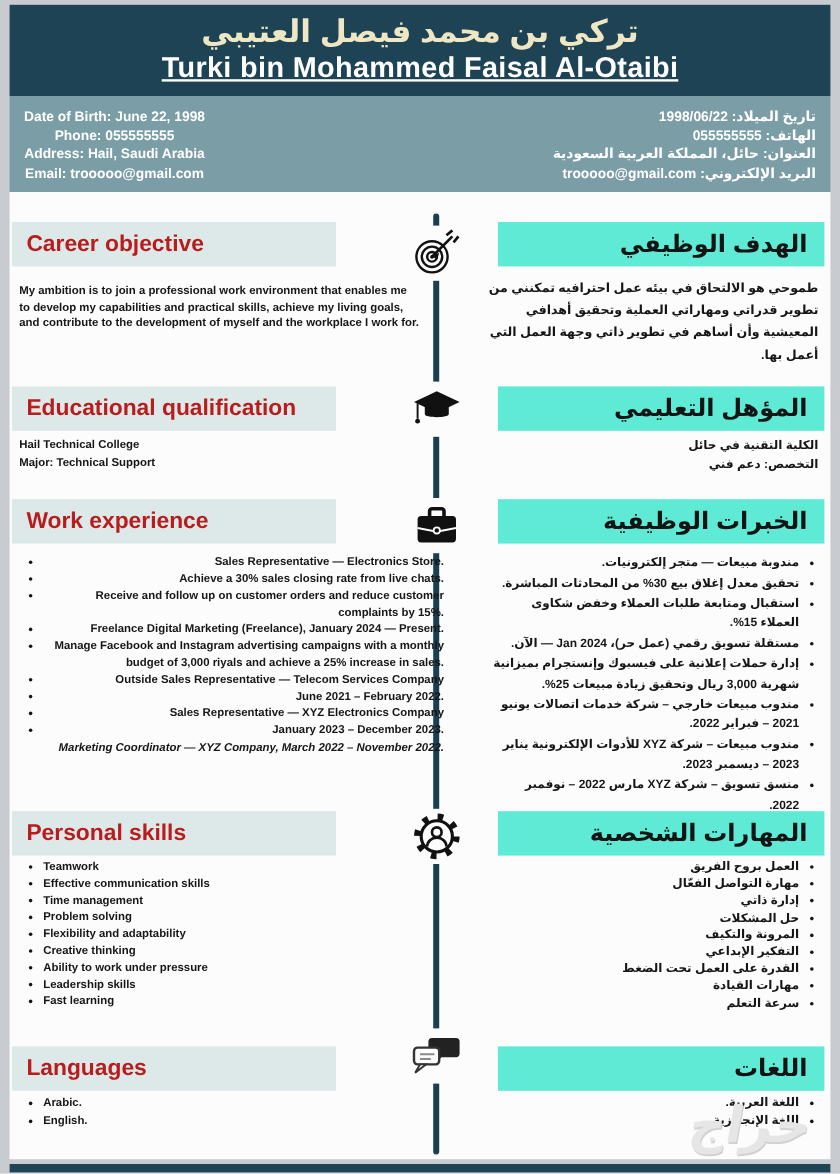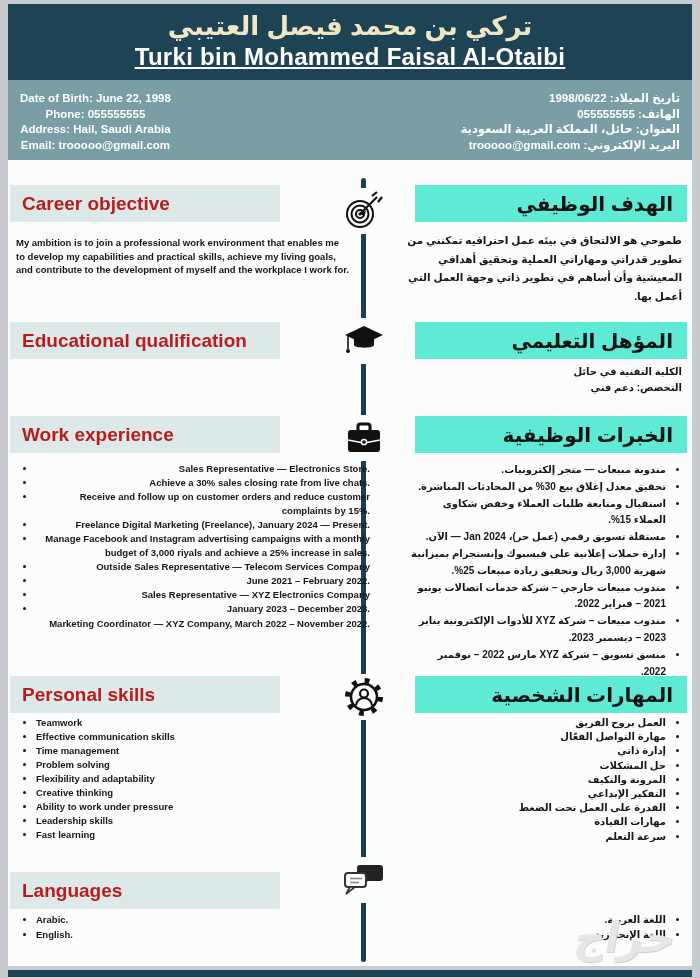--- a/index.html
+++ b/index.html
@@ -40,21 +40,21 @@
   .edu-ar{position:absolute;right:10px;top:204px;font-size:10px;line-height:16px;text-align:right;direction:rtl;}
   .work-en{position:absolute;left:4px;top:302px;width:358px;font-size:9.5px;line-height:14px;text-align:right;}
   .work-ar{position:absolute;right:6px;top:302px;width:276px;font-size:10px;line-height:16.8px;direction:rtl;text-align:right;}
   .skills-en{position:absolute;left:4px;top:556px;width:320px;font-size:9.5px;line-height:14px;}
   .skills-ar{position:absolute;right:6px;top:556px;width:276px;font-size:10px;line-height:14.2px;direction:rtl;text-align:right;}
   .lang-en{position:absolute;left:4px;top:752px;width:320px;font-size:9.5px;line-height:15px;}
   .lang-ar{position:absolute;right:6px;top:752px;width:276px;font-size:10px;line-height:15px;direction:rtl;text-align:right;}
   ul{margin:0;padding:0 0 0 24px;list-style:disc;}
   .work-ar ul,.skills-ar ul,.lang-ar ul{padding:0 20px 0 0;}
   li{margin:0;}
-  .foot{margin:1px 0 0 16px;}
+  .foot{margin:1px 0 0 16px;font-style:italic;}
   
   .watermark{position:absolute;right:16px;bottom:4px;font-size:42px;color:#e6e6e6;
     text-shadow:1px 1px 0 #d2d2d2;transform:skewX(-10deg);direction:rtl;z-index:5;}
   svg{display:block;}
 </style>
 </head>
 <body>
 
 <div class="header">
   <div class="name-ar">تركي بن محمد فيصل العتيبي</div>
@@ -129,20 +129,24 @@
     </svg>
   </div>
 
   <div class="head-en row1">Career objective</div>
   <div class="head-ar row1">الهدف الوظيفي</div>
   <p class="career-en">My ambition is to join a professional work environment that enables me to develop my capabilities and practical skills, achieve my living goals, and contribute to the development of myself and the workplace I work for.</p>
   <p class="career-ar">طموحي هو الالتحاق في بيئه عمل احترافيه  تمكنني من تطوير قدراتي ومهاراتي العملية وتحقيق أهدافي المعيشية وأن أساهم في تطوير ذاتي وجهة العمل التي أعمل بها.</p>
 
   <div class="head-en row2">Educational qualification</div>
   <div class="head-ar row2">المؤهل التعليمي</div>
+  <div class="edu-en">
+    <div>Hail Technical College</div>
+    <div>Major: Technical Support</div>
+  </div>
   <div class="edu-ar">
     <div>الكلية التقنية في حائل</div>
     <div>التخصص: دعم فني</div>
   </div>
 
   <div class="head-en row3">Work experience</div>
   <div class="head-ar row3">الخبرات الوظيفية</div>
   <div class="work-en">
     <ul>
       <li>Sales Representative — Electronics Store.</li>
@@ -193,20 +197,21 @@
       <li>حل المشكلات</li>
       <li>المرونة والتكيف</li>
       <li>التفكير الإبداعي</li>
       <li>القدرة على العمل تحت الضغط</li>
       <li>مهارات القيادة</li>
       <li>سرعة التعلم</li>
     </ul>
   </div>
 
   <div class="head-en row5">Languages</div>
+  <div class="head-ar row5">اللغات</div>
   <div class="lang-en">
     <ul>
       <li>Arabic.</li>
       <li>English.</li>
     </ul>
   </div>
   <div class="lang-ar">
     <ul>
       <li>اللغة العربية.</li>
       <li>اللغة الإنجليزية.</li>

